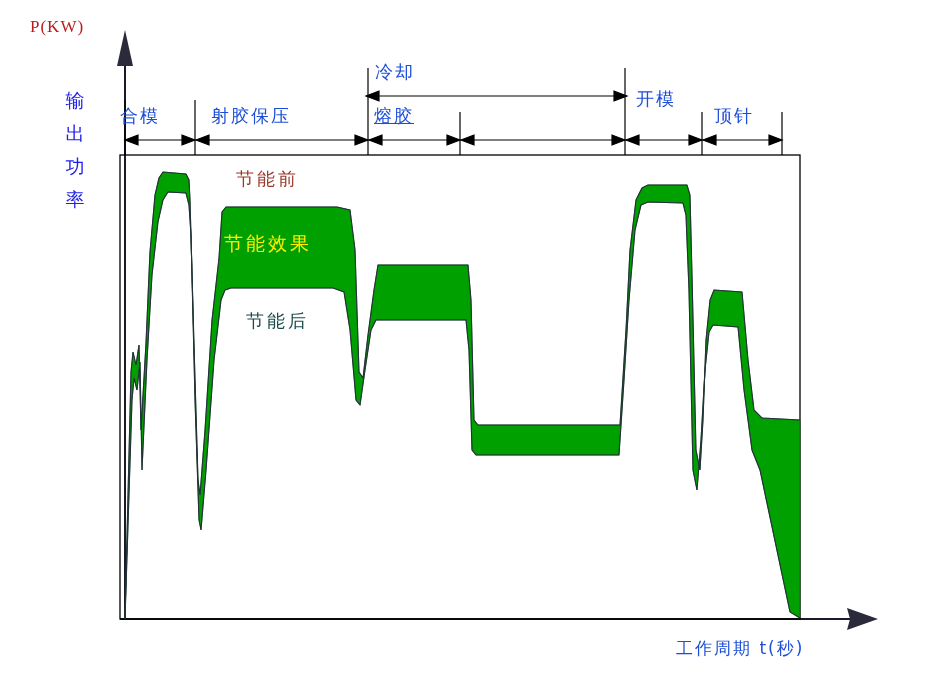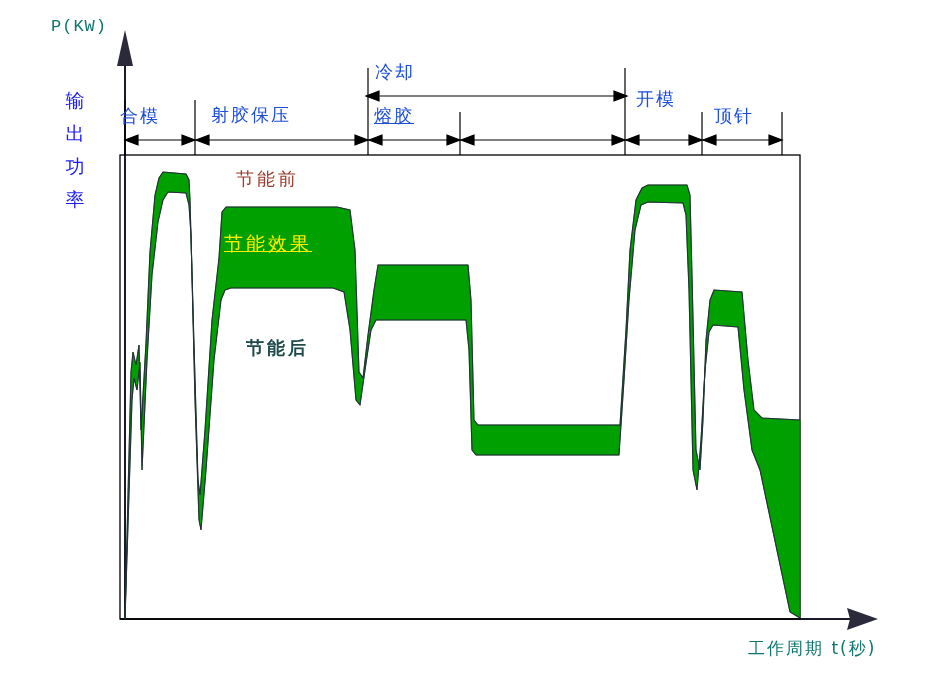--- a/index.html
+++ b/index.html
@@ -1,25 +1,25 @@
 <!DOCTYPE html>
 <html><head>
 <meta charset="utf-8">
 <style>
   html,body{margin:0;padding:0;background:#ffffff;}
   body{width:929px;height:683px;font-family:"Liberation Sans","DejaVu Sans",sans-serif;overflow:hidden;}
   #stage{position:relative;width:929px;height:683px;background:#fff;}
   .lbl{position:absolute;white-space:nowrap;line-height:1;}
   .cn{font-family:"DejaVu Sans","Liberation Sans",sans-serif;}
-  #yaxis-title{left:51px;top:18px;color:#0f766e;font-size:17px;letter-spacing:1px;font-family:Liberation Mono, monospace;}
+  #yaxis-title{left:30px;top:18px;color:#b91c1c;font-size:17px;letter-spacing:1px;font-family:Liberation Serif, serif;}
   #yaxis-vert{left:62px;top:84px;color:#2020ee;font-size:19px;width:26px;text-align:center;line-height:33px;}
-  #xaxis-title{left:748px;top:640px;color:#0f766e;font-size:17px;letter-spacing:2px;}
+  #xaxis-title{left:676px;top:640px;color:#1d4ed8;font-size:17px;letter-spacing:2px;}
   .phase{color:#1d4ed8;font-size:18px;letter-spacing:2px;}
   #t-before{color:#9a3a2a;font-size:18px;letter-spacing:3px;}
-  #t-effect{color:#ffee00;font-size:19px;letter-spacing:3px;text-decoration:underline;}
+  #t-effect{color:#ffee00;font-size:19px;letter-spacing:3px;}
   #t-after{color:#1d4a4a;font-size:18px;letter-spacing:3px;}
   svg{position:absolute;left:0;top:0;}
 </style>
 </head>
 <body>
 
 <div id="stage">
 
   <svg width="929" height="683">
     <defs></defs>
@@ -83,22 +83,22 @@
     <path id="band" fill="#00a000" stroke="#006000" stroke-width="0.6" d="M125,619 L131,372 L133,352 L136,365 L139,345 L141,430 L146,343 L150,252 L155,195 L159,178 L163,172 L186,174 L189,180 L190,200 L194,345 L198,480 L200,495 L205,430 L212,320 L219,258 L222,212 L226,207 L337,207 L350,210 L355,250 L359,372 L363,378 L368,335 L374,290 L378,265 L468,265 L471,300 L474,420 L478,425 L620,425 L626,330 L630,250 L636,200 L642,188 L648,185 L687,185 L690,195 L692,275 L696,450 L700,470 L703,420 L706,340 L710,300 L714,290 L742,292 L748,360 L754,410 L762,418 L800,420 L800,618 L790,612 L760,470 L752,450 L744,390 L738,327 L713,325 L709,332 L705,370 L701,440 L697,490 L693,470 L689,290 L686,215 L683,203 L648,202 L641,205 L635,230 L629,300 L624,380 L619,455 L476,455 L472,450 L469,350 L466,320 L376,320 L371,330 L365,370 L360,405 L356,400 L350,330 L344,292 L333,288 L231,288 L225,290 L221,300 L214,360 L206,470 L201,530 L199,520 L195,400 L191,235 L189,205 L186,193 L168,192 L163,200 L158,222 L152,275 L147,360 L142,470 L140,362 L137,390 L134,378 L132,400 L125,619 Z"></path>
     <path id="curve-before" fill="none" stroke="#24303a" stroke-width="1.1" d="M125,619 L131,372 L133,352 L136,365 L139,345 L141,430 L146,343 L150,252 L155,195 L159,178 L163,172 L186,174 L189,180 L190,200 L194,345 L198,480 L200,495 L205,430 L212,320 L219,258 L222,212 L226,207 L337,207 L350,210 L355,250 L359,372 L363,378 L368,335 L374,290 L378,265 L468,265 L471,300 L474,420 L478,425 L620,425 L626,330 L630,250 L636,200 L642,188 L648,185 L687,185 L690,195 L692,275 L696,450 L700,470 L703,420 L706,340 L710,300 L714,290 L742,292 L748,360 L754,410 L762,418 L800,420"></path>
     <path id="curve-after" fill="none" stroke="#24303a" stroke-width="1.1" d="M125,619 L132,400 L134,378 L137,390 L140,362 L142,470 L147,360 L152,275 L158,222 L163,200 L168,192 L186,193 L189,205 L191,235 L195,400 L199,520 L201,530 L206,470 L214,360 L221,300 L225,290 L231,288 L333,288 L344,292 L350,330 L356,400 L360,405 L365,370 L371,330 L376,320 L466,320 L469,350 L472,450 L476,455 L619,455 L624,380 L629,300 L635,230 L641,205 L648,202 L683,203 L686,215 L689,290 L693,470 L697,490 L701,440 L705,370 L709,332 L713,325 L738,327 L744,390 L752,450 L760,470 L790,612 L800,618"></path>
   </svg>
 
   <div class="lbl" id="yaxis-title">P(KW)</div>
   <div class="lbl cn" id="yaxis-vert">输<br>出<br>功<br>率</div>
   <div class="lbl cn" id="xaxis-title">工作周期  t(秒)</div>
 
   <div class="lbl cn phase" style="left:120px;top:107px;">合模</div>
-  <div class="lbl cn phase" style="left:211px;top:107px;font-family:Liberation Mono, monospace;">射胶保压</div>
+  <div class="lbl cn phase" style="left:211px;top:107px;">射胶保压</div>
   <div class="lbl cn phase" style="left:374px;top:107px;text-decoration:underline;">熔胶</div>
   <div class="lbl cn phase" style="left:636px;top:90px;">开模</div>
   <div class="lbl cn phase" style="left:714px;top:107px;">顶针</div>
   <div class="lbl cn phase" style="left:375px;top:63px;">冷却</div>
 
   <div class="lbl cn" id="t-before" style="left:236px;top:170px;text-align:center;">节能前</div>
   <div class="lbl cn" id="t-effect" style="left:224px;top:234px;">节能效果</div>
-  <div class="lbl cn" id="t-after" style="left:246px;top:339px;font-weight:bold;">节能后</div>
+  <div class="lbl cn" id="t-after" style="left:246px;top:312px;">节能后</div>
 </div>
 
 </body></html>

